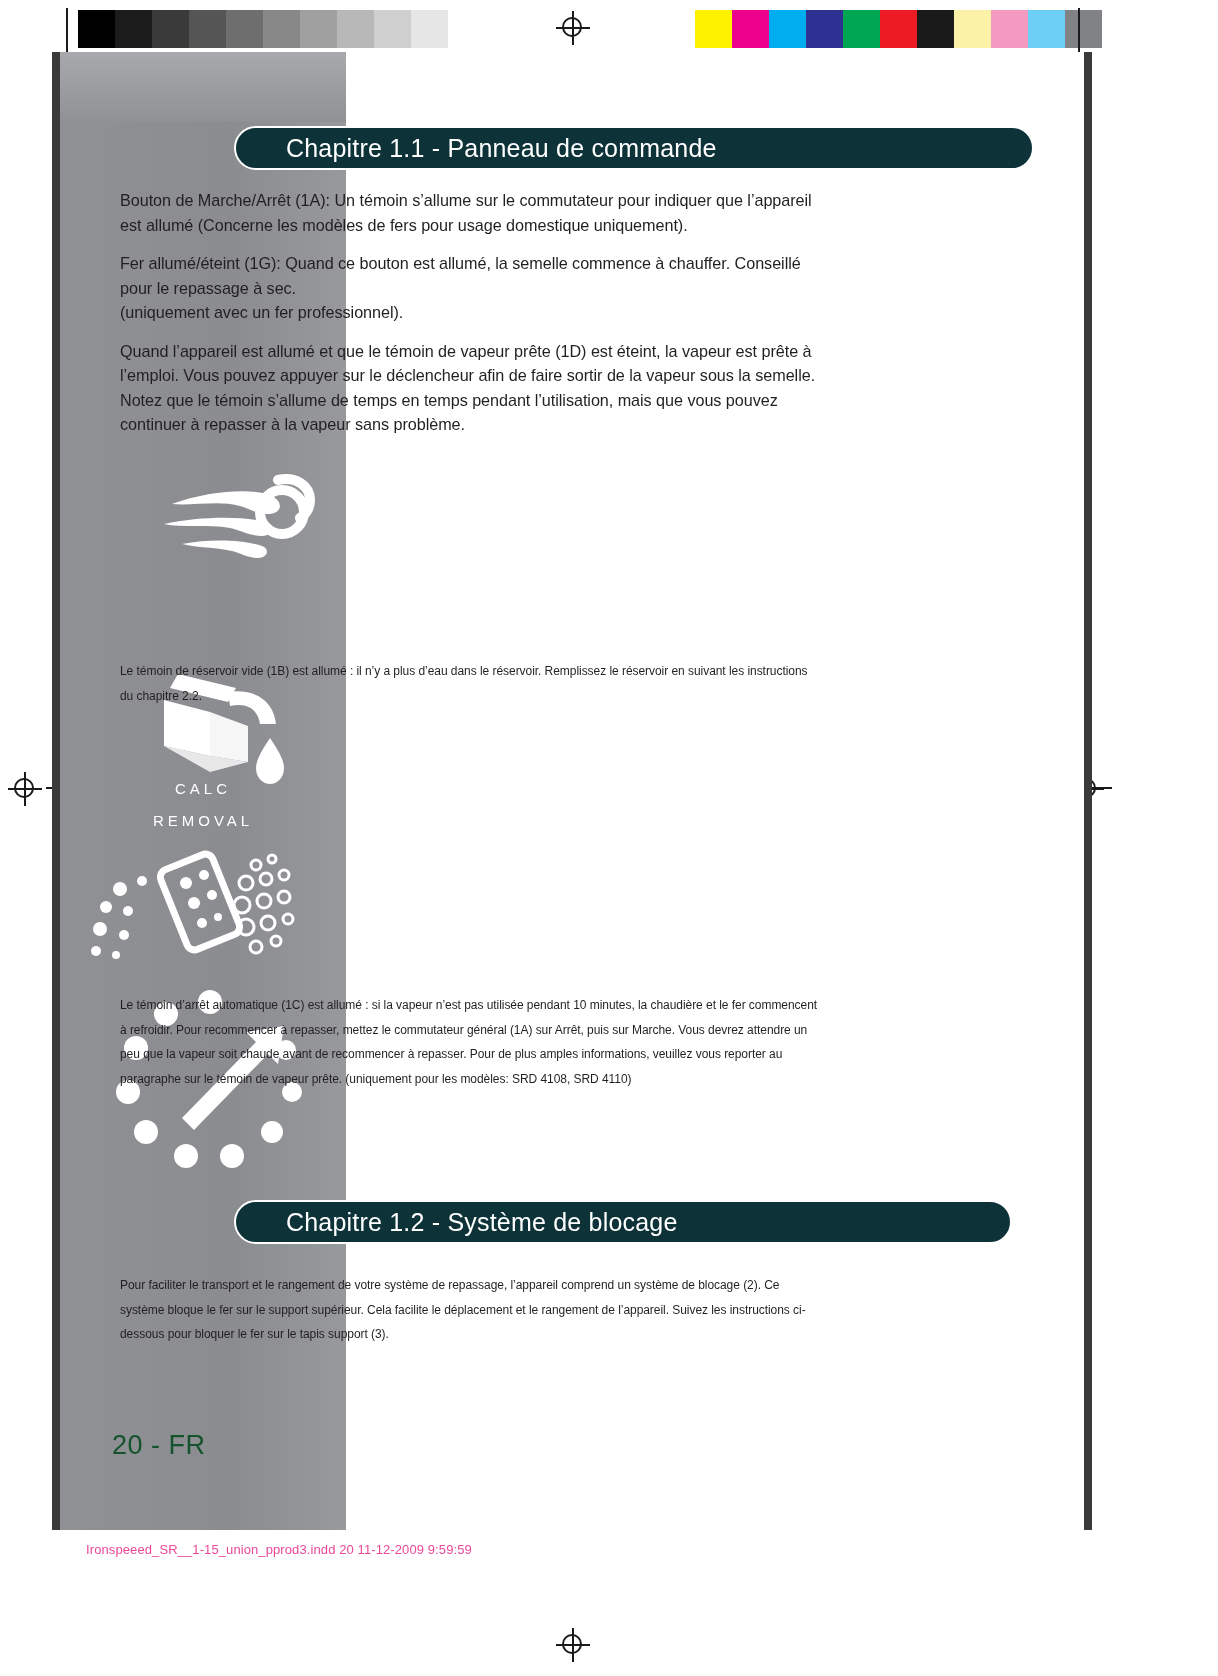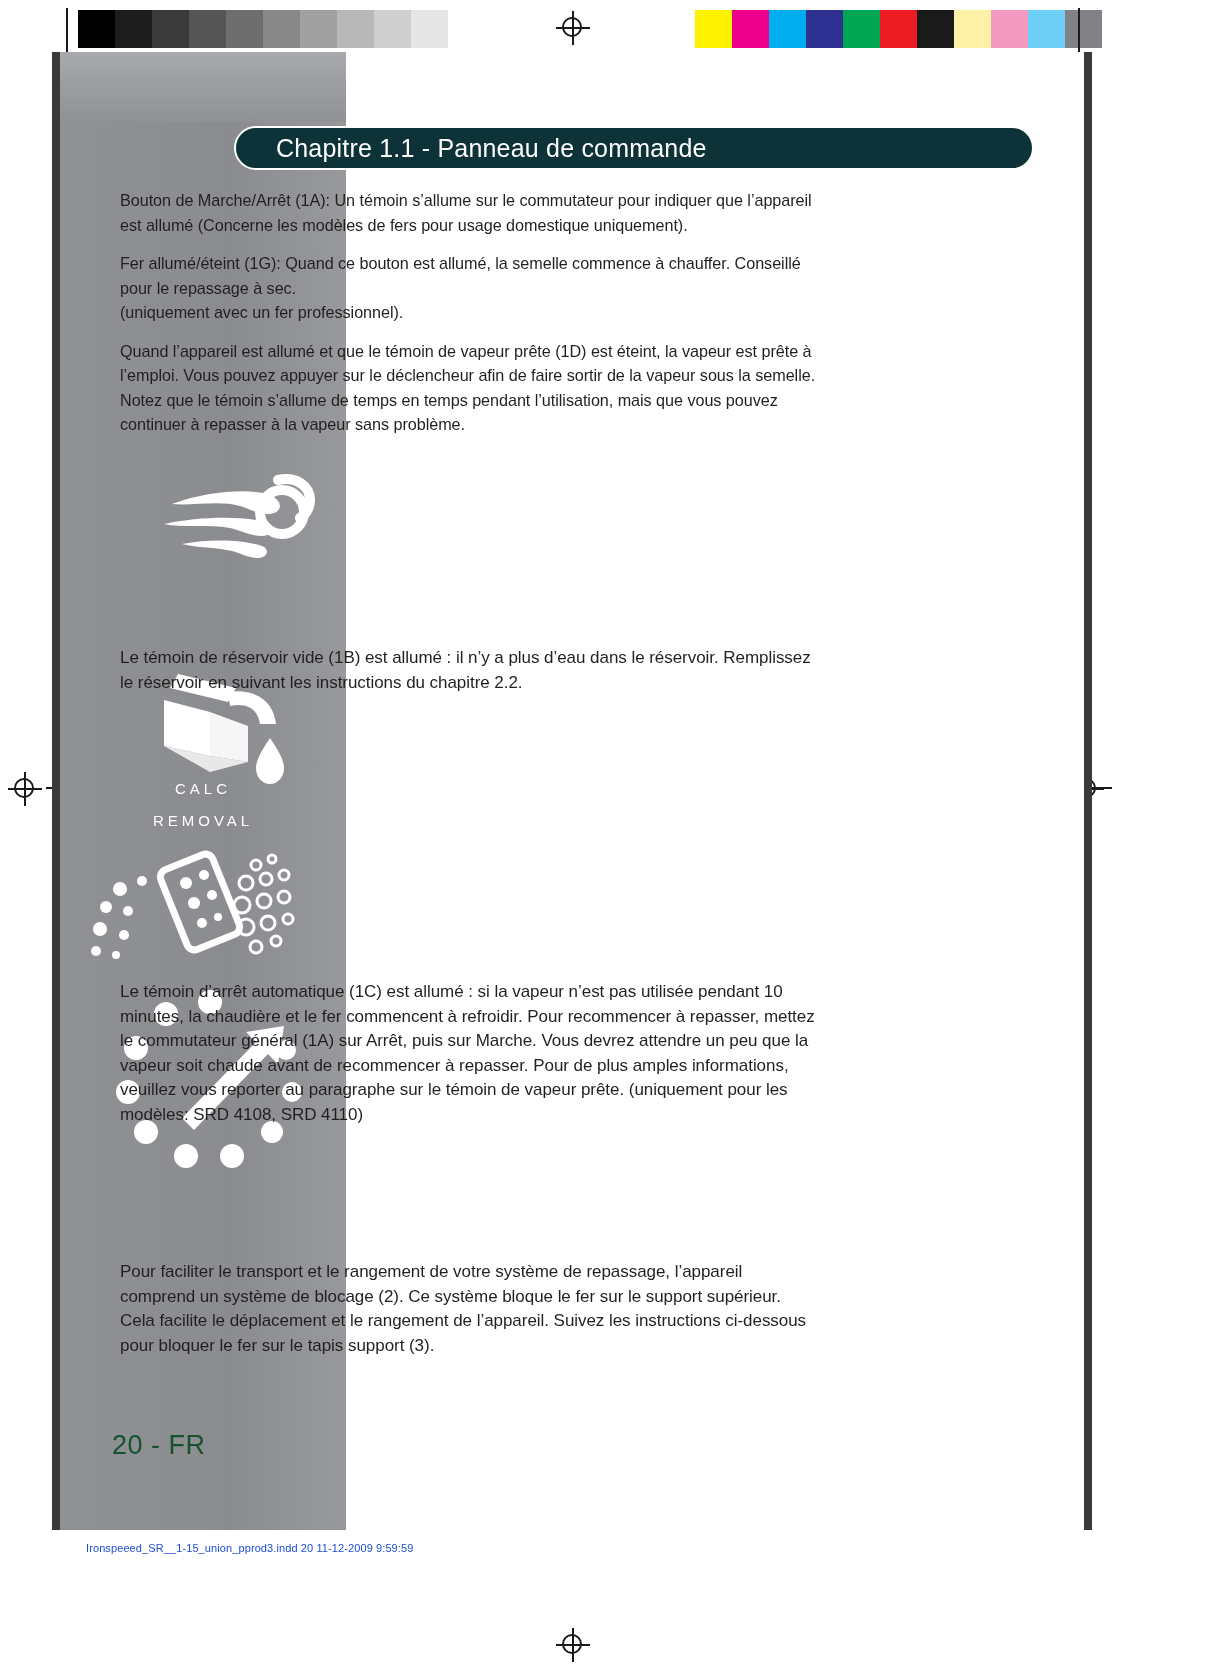--- a/index.html
+++ b/index.html
@@ -138,34 +138,35 @@
     box-sizing: border-box;
     display: flex;
     align-items: center;
     overflow: hidden;
   }
   .chapter-bar .chapter-title {
     color: #ffffff;
     font-size: 25px;
     font-weight: normal;
     letter-spacing: 0.2px;
-    padding-left: 40px;
+    padding-left: 50px;
     white-space: nowrap;
   }
   #chapter-1-1-bar { left: 182px; top: 74px; width: 800px; }
   #chapter-1-2-bar { left: 182px; top: 1148px; width: 778px; }
 
   
   .para {
     position: absolute;
     color: #231f20;
-    font-size: 17px;
+    font-size: 12px;
     line-height: 24.5px;
     width: 700px;
     letter-spacing: -0.05px;
+    margin-top: 13px;
   }
   .para-stack { position: absolute; left: 68px; top: 136px; width: 700px; }
   .para-stack p {
     margin: 0 0 14px 0;
     color: #231f20;
     font-size: 16.2px;
     line-height: 24.5px;
     letter-spacing: -0.05px;
   }
 
@@ -189,22 +190,22 @@
     top: 1378px;
     color: #ffffff;
     font-size: 27px;
   }
 
   
   .footer-slug {
     position: absolute;
     left: 86px;
     top: 1542px;
-    font-size: 11px;
-    color: #1d4ed8;
+    font-size: 13px;
+    color: #ec4899;
     letter-spacing: 0.1px;
     white-space: nowrap;
   }
 
   
   .icon-art {
     position: absolute;
     left: 8px;
     width: 286px;
   }
@@ -381,20 +382,23 @@
   <div class="para-stack">
     <p>Bouton de Marche/Arrêt (1A): Un témoin s’allume sur le commutateur pour indiquer que  l’appareil est allumé (Concerne les modèles de fers pour usage domestique uniquement).</p>
     <p style="white-space:pre-line;">Fer allumé/éteint (1G): Quand ce bouton est allumé, la semelle commence à chauffer. Conseillé pour le repassage à sec.
  (uniquement avec un fer professionnel).</p>
     <p>Quand l’appareil est allumé et que le témoin de vapeur prête (1D)  est éteint, la vapeur est prête à l’emploi. Vous pouvez appuyer sur le déclencheur afin de faire sortir de la vapeur sous la semelle. Notez que le témoin s’allume de temps en temps pendant l’utilisation, mais que vous pouvez continuer à repasser à la vapeur sans problème.</p>
   </div>
 
   <div class="para" id="para-tank">Le témoin de réservoir vide (1B) est allumé : il n’y a plus d’eau dans le réservoir. Remplissez le réservoir en suivant les instructions du chapitre  2.2.</div>
   <div class="para" id="para-autostop">Le témoin d’arrêt automatique (1C) est allumé : si la vapeur n’est pas utilisée pendant 10 minutes, la chaudière et le fer commencent à refroidir. Pour recommencer à repasser, mettez le commutateur général (1A) sur Arrêt, puis sur Marche. Vous devrez attendre un peu que la vapeur soit chaude avant de recommencer à repasser. Pour de plus amples informations, veuillez vous reporter au paragraphe sur le témoin de vapeur prête. (uniquement pour les modèles: SRD 4108, SRD 4110)</div>
 
+  <div class="chapter-bar" id="chapter-1-2-bar">
+    <span class="chapter-title">Chapitre 1.2 - Système de blocage</span>
+  </div>
 
   <div class="para" id="para-locking">Pour faciliter le transport et le rangement de votre système de repassage, l’appareil comprend un système de blocage (2). Ce système bloque le fer sur le support supérieur. Cela facilite le déplacement et le rangement de l’appareil. Suivez les instructions ci-dessous pour bloquer le fer sur le  tapis support (3).</div>
 
   <div class="folio">20 - FR</div>
   <div class="folio-right">2</div>
 </div>
 
 <div class="footer-slug">Ironspeeed_SR__1-15_union_pprod3.indd   20 11-12-2009   9:59:59</div>
 
 </body></html>

